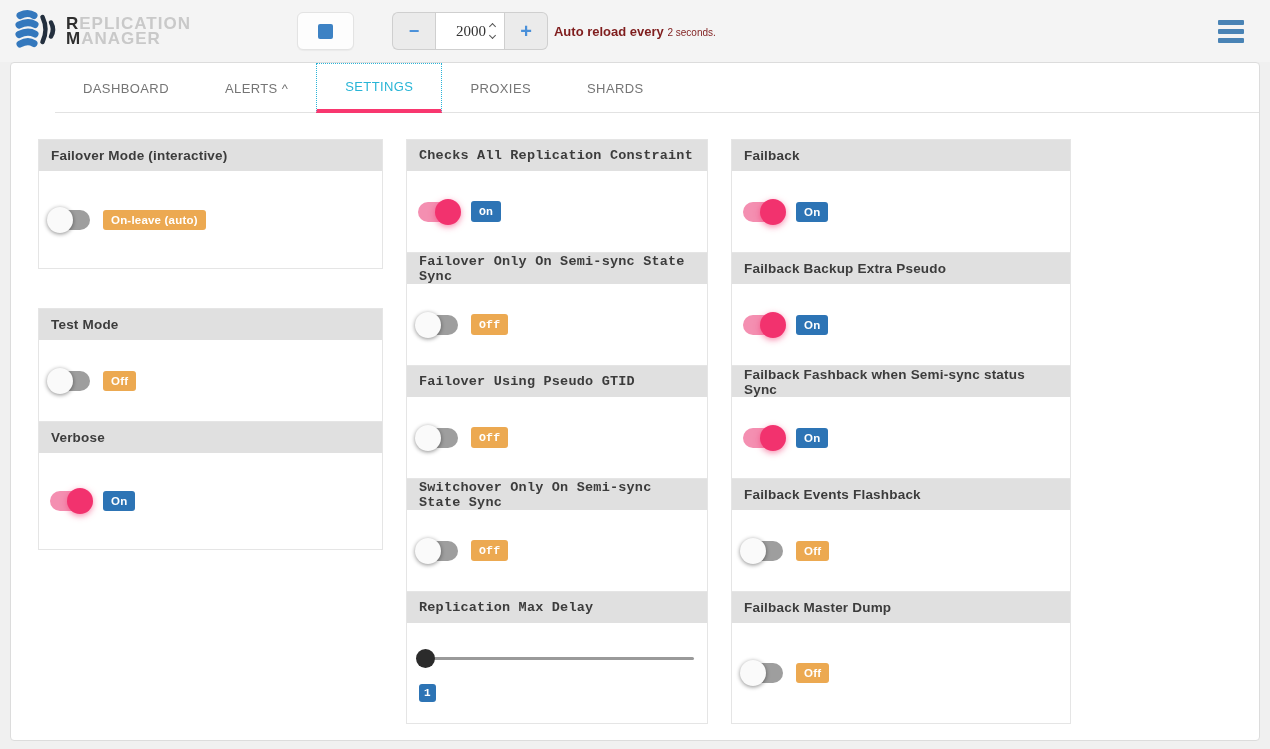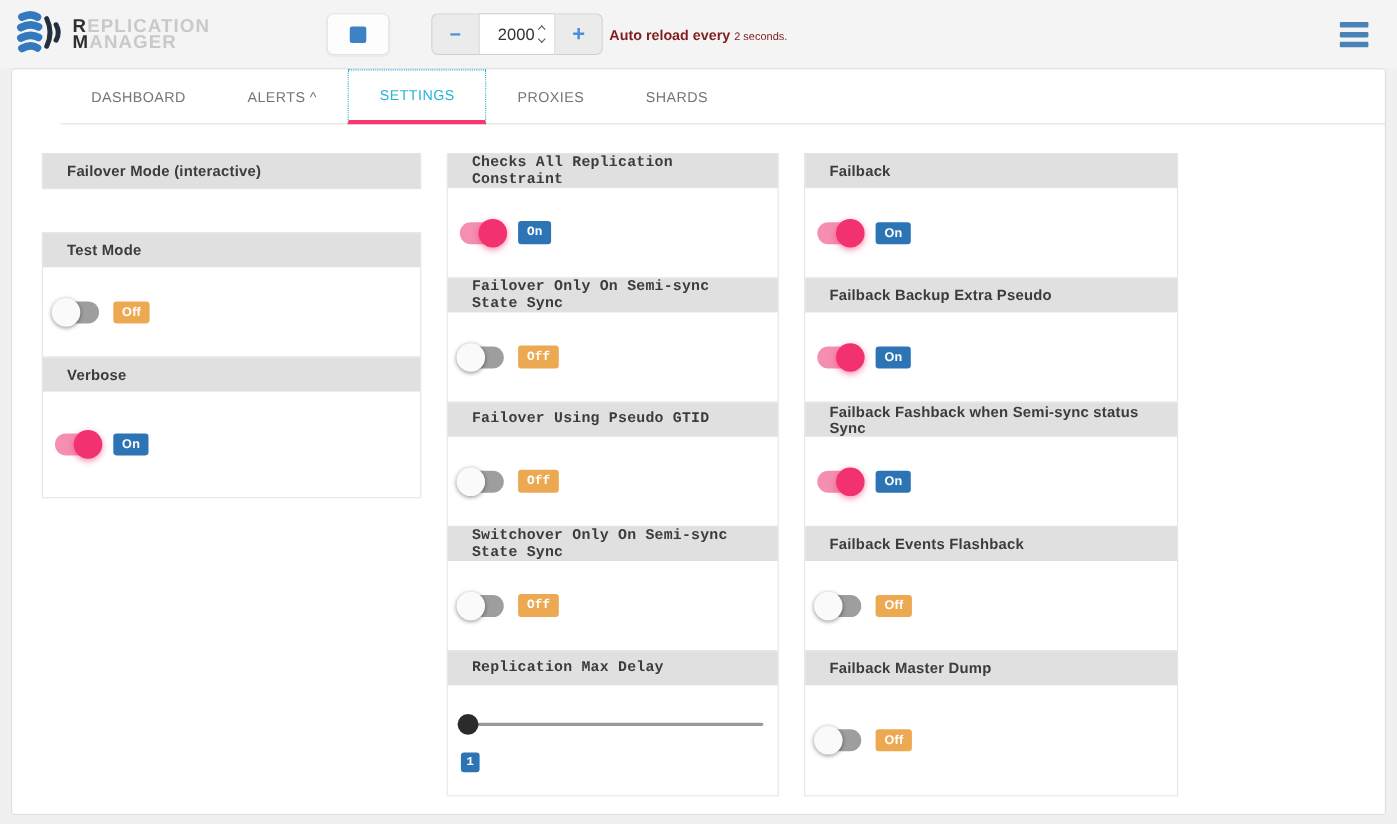--- a/index.html
+++ b/index.html
@@ -48,21 +48,21 @@
   .ibtn.minus { border-radius: 6px 0 0 6px; border-right: none; }
   .ibtn.plus  { border-radius: 0 6px 6px 0; border-left: none; font-size: 20px; }
   .ifield {
     width: 70px; background: #fff;
     border: 1px solid #cfcfcf;
     display: flex; align-items: center; justify-content: center;
   }
   .ifield input {
     width: 44px; border: none; outline: none;
     font-size: 15px; color: #333; text-align: right;
-    background: transparent; font-family: Liberation Sans, sans-serif;
+    background: transparent; font-family: Liberation Serif, serif;
   }
   .spin { display: flex; flex-direction: column; gap: 4px; padding: 0 3px 0 4px; }
   .chev { width: 5px; height: 5px; border: solid #555; border-width: 0 1.4px 1.4px 0; }
   .chev.up { transform: rotate(-135deg); }
   .chev.down { transform: rotate(45deg); }
 
   .auto { margin-left: 6px; font-size: 13px; color: #7f1d1d; white-space: nowrap; }
   .auto .small { font-size: 10px; }
 
   .hamburger { margin-left: auto; margin-right: 14px; cursor: pointer; }
@@ -102,21 +102,21 @@
   .col-2 { width: 302px; font-family: Liberation Mono, monospace; }
   .col-3 { width: 340px; }
 
   .panel { border: 1px solid #e5e5e5; background: #fff; }
   .panel + .panel { margin-top: -1px; }
   .panel.gap-above { margin-top: 39px; }
   .panel-header {
     background: #e0e0e0;
     height: 31px;
     display: flex; align-items: center;
-    padding: 0 22px;
+    padding: 0 12px;
     font-size: 13.5px; font-weight: 700; color: #3c3c3c;
     letter-spacing: .2px;
   }
   .panel-body {
     display: flex; align-items: center;
     padding: 0 11px;
   }
   .body-a { height: 97px; }
   .body-b { height: 81px; }
   .body-c { height: 96px; }
@@ -217,20 +217,27 @@
     <div class="tab active">SETTINGS</div>
     <div class="tab">PROXIES</div>
     <div class="tab">SHARDS</div>
   </div>
 
   <div class="content">
 
     <div class="col col-1">
       <div class="panel">
         <div class="panel-header">Failover Mode (interactive)</div>
+        <div class="panel-body body-a">
+          <div class="switch off">
+            <span class="track"></span>
+            <span class="knob"></span>
+          </div>
+          <span class="badge b-off">On-leave (auto)</span>
+        </div>
       </div>
 
       <div class="panel gap-above">
         <div class="panel-header">Test Mode</div>
         <div class="panel-body body-b">
           <div class="switch off">
             <span class="track"></span>
             <span class="knob"></span>
           </div>
           <span class="badge b-off">Off</span>

